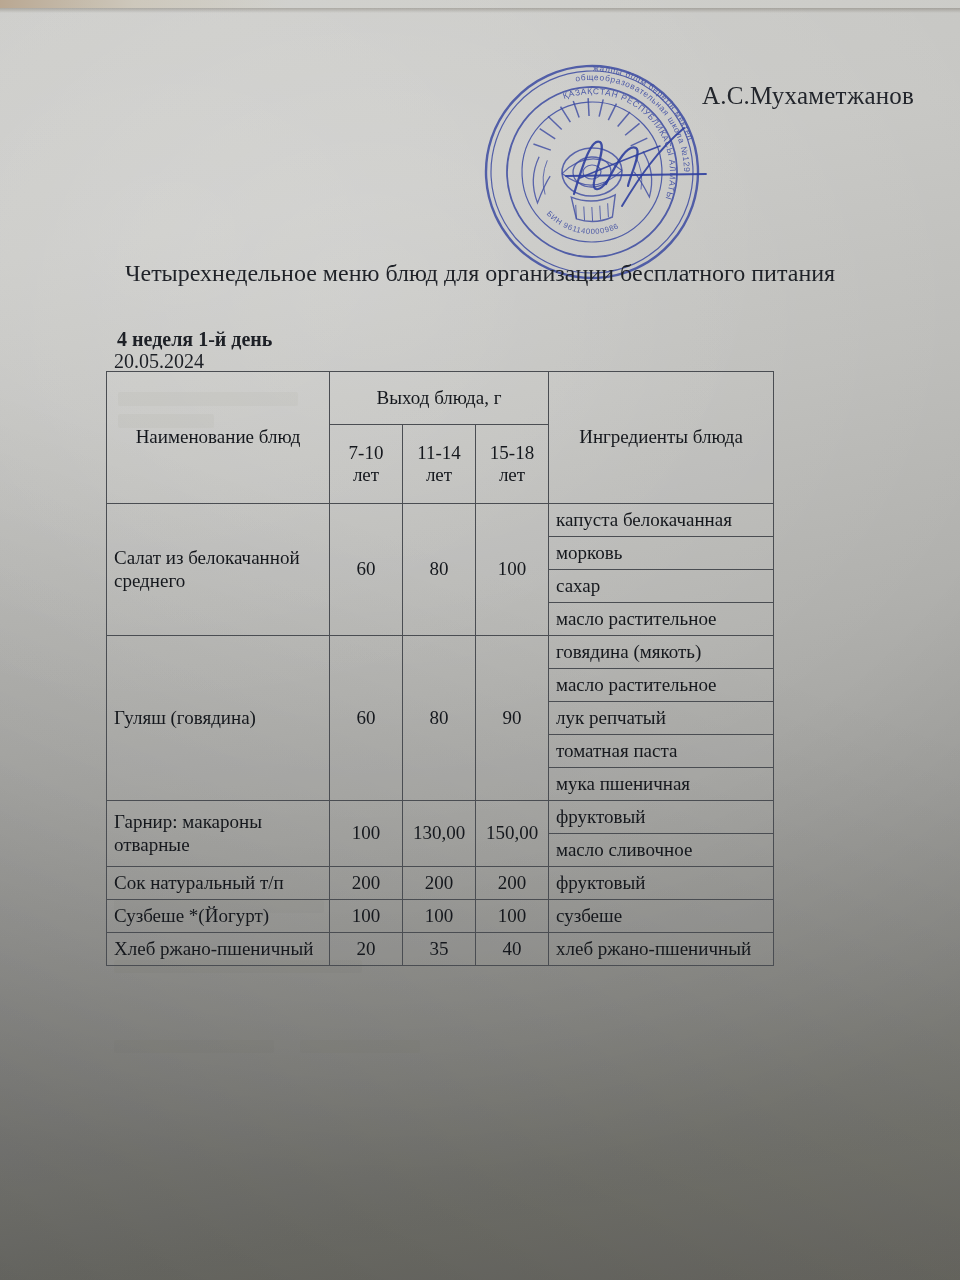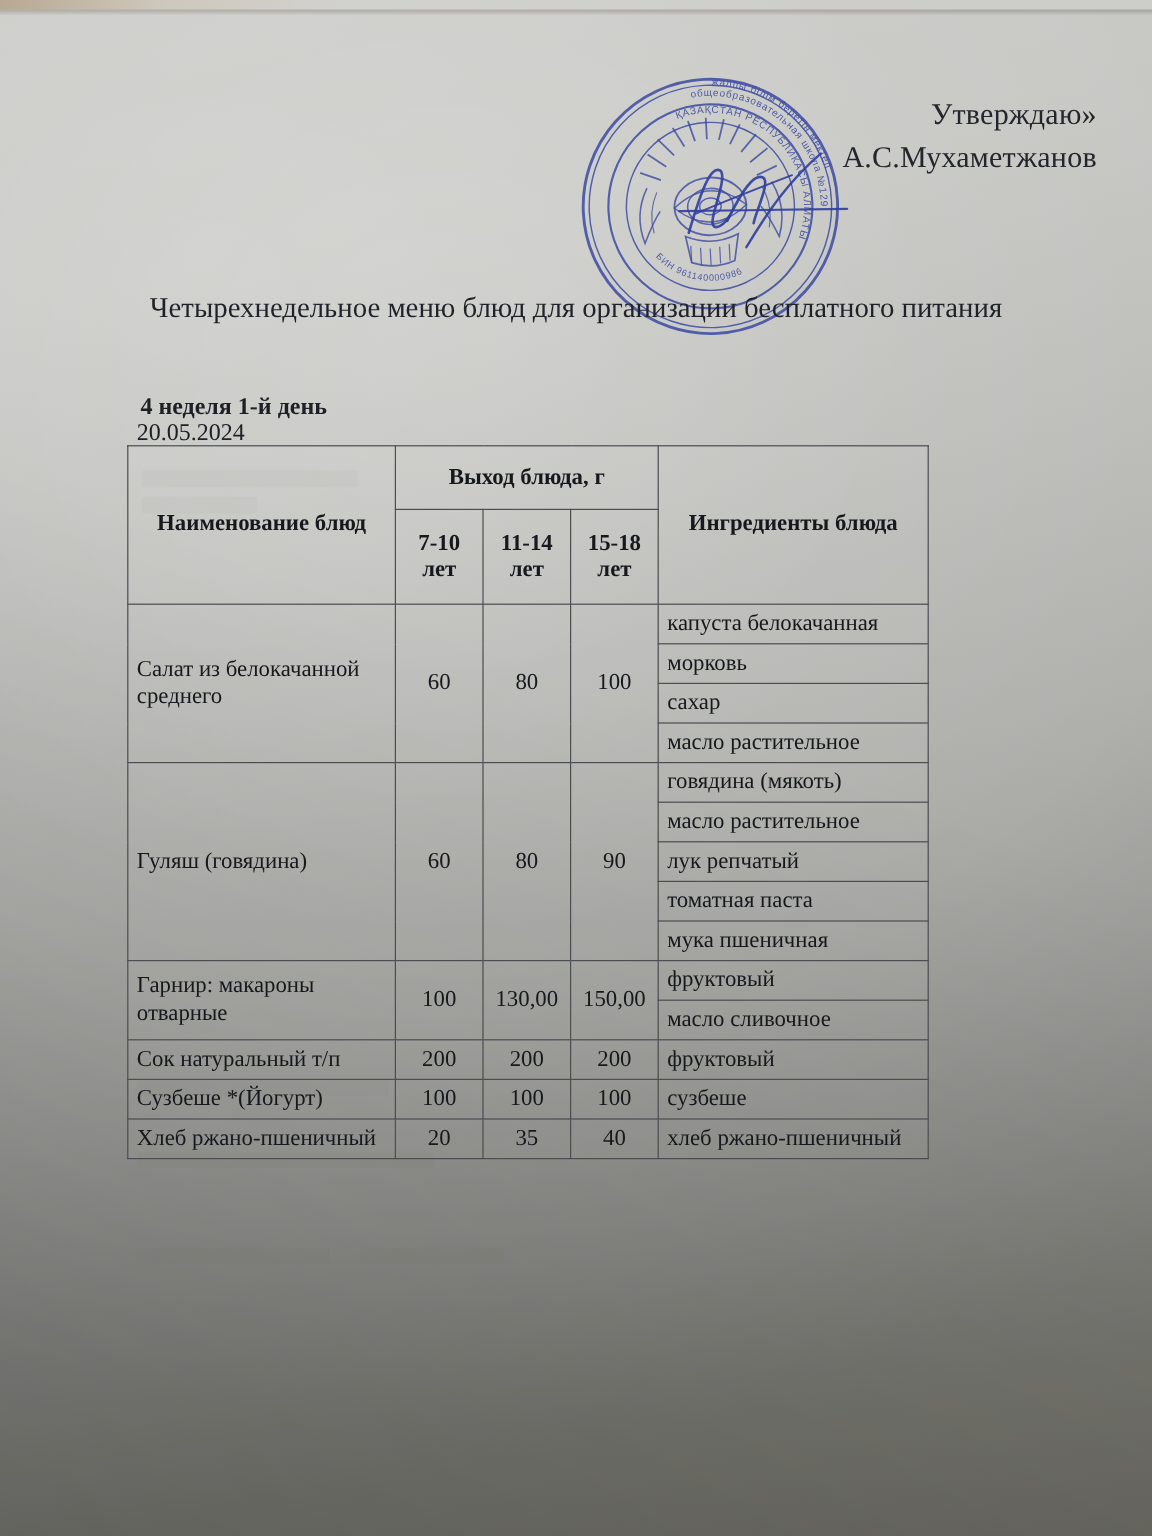--- a/index.html
+++ b/index.html
@@ -103,21 +103,21 @@
     top: 120px;
     width: 190px;
     height: 90px;
     z-index: 7;
   }
 
   
   #doc-title {
     position: absolute;
     left: 0;
-    top: 240px;
+    top: 256px;
     width: 960px;
     text-align: center;
     font-size: 24px;
     line-height: 1.42;
     color: #1f2228;
     z-index: 5;
   }
   #doc-title .t-line { display: block; }
 
   
@@ -153,21 +153,21 @@
     background: rgba(255,255,255,0.045);
   }
   #menu-table td, #menu-table th {
     border: 1.6px solid #4a4d52;
     padding: 3px 7px;
     vertical-align: middle;
     font-weight: normal;
     line-height: 1.18;
   }
   #menu-table th {
-    font-weight: bold;
+    font-weight: normal;
     text-align: center;
   }
   .c-name   { width: 208px; text-align: left; }
   .c-age    { width: 74px;  text-align: center; }
   .c-ing    { width: 210px; text-align: left; }
 
   .hdr-name { height: 118px; }
   .hdr-out  { height: 46px; }
   .hdr-age  { height: 72px; font-size: 19px; }
   .hdr-ing  { height: 118px; }
@@ -245,21 +245,20 @@
     <g stroke="#2f3f9e" fill="none" stroke-opacity="0.9" stroke-linecap="round">
       <path d="M18,74 C28,40 36,18 44,22 C50,26 40,50 38,62 C36,72 44,72 52,60" stroke-width="2.2"></path>
       <path d="M50,64 C62,40 72,24 80,28 C86,32 74,56 72,66" stroke-width="2.2"></path>
       <path d="M24,58 C52,46 78,36 104,26" stroke-width="1.6"></path>
       <path d="M66,86 C84,56 102,30 128,8" stroke-width="2"></path>
       <path d="M10,56 L150,54" stroke-width="1.8"></path>
     </g>
   </svg>
 
   <div id="approval">
-    <div class="line">Утверждаю»</div>
     <div class="line">А.С.Мухаметжанов</div>
   </div>
 
   <div id="doc-title">
     <span class="t-line">Четырехнедельное меню блюд для организации бесплатного питания</span>
   </div>
 
   <div id="week-label">4 неделя 1-й день</div>
   <div id="date-label">20.05.2024</div>
 

